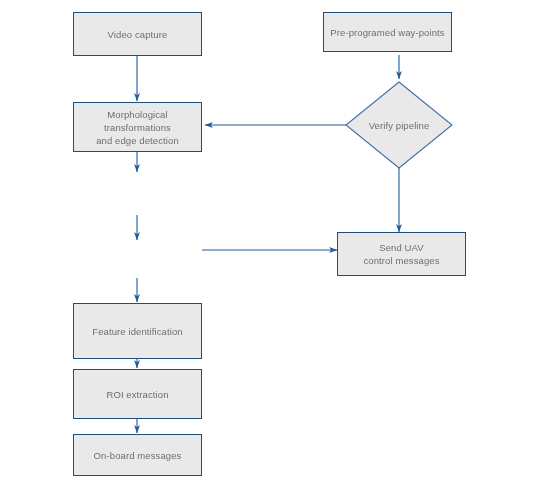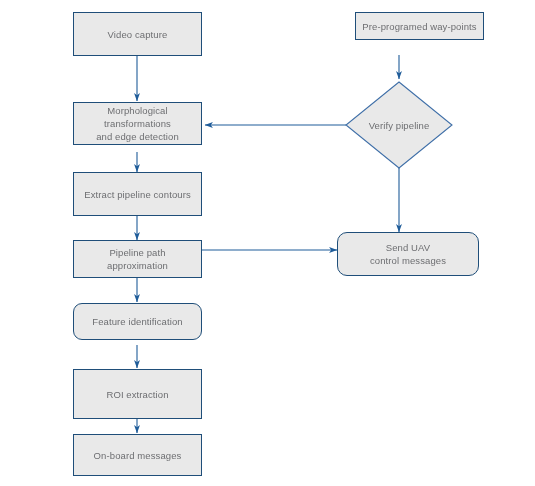--- a/index.html
+++ b/index.html
@@ -84,48 +84,42 @@
 
     <line x1="137" y1="345" x2="137" y2="368" stroke="#1f5c99" stroke-width="1.1" marker-end="url(#arrow)"></line>
 
     <line x1="137" y1="410" x2="137" y2="433" stroke="#1f5c99" stroke-width="1.1" marker-end="url(#arrow)"></line>
   </svg>
 
   <div class="node process" style="left:73px; top:12px; width:129px; height:44px;">
     <span class="label">Video capture</span>
   </div>
 
-  <div class="node process" style="left:355px; top:12px; width:129px; height:28px;">
+  <div class="node process" style="left:323px; top:12px; width:129px; height:40px;">
     <span class="label">Pre-programed way-points</span>
   </div>
 
-  <div class="node process" style="left:73px; top:102px; width:129px; height:43px;">
+  <div class="node process" style="left:73px; top:102px; width:129px; height:50px;">
     <span class="label">Morphological
 transformations
 and edge detection</span>
   </div>
 
   <div class="node decision" style="left:346px; top:82px; width:106px; height:86px;">
     <span class="label">Verify pipeline</span>
   </div>
 
-  <div class="node process" style="left:73px; top:172px; width:129px; height:44px;">
-    <span class="label">Extract pipeline contours</span>
-  </div>
 
-  <div class="node process" style="left:73px; top:240px; width:129px; height:38px;">
-    <span class="label">Pipeline path approximation</span>
-  </div>
 
-  <div class="node process" style="left:337px; top:232px; width:142px; height:44px;border-radius:10px;">
+  <div class="node process" style="left:337px; top:232px; width:129px; height:44px;">
     <span class="label">Send UAV
 control messages</span>
   </div>
 
-  <div class="node process" style="left:73px; top:303px; width:129px; height:37px;border-radius:9px;">
+  <div class="node process" style="left:73px; top:303px; width:129px; height:56px;">
     <span class="label">Feature identification</span>
   </div>
 
   <div class="node process" style="left:73px; top:369px; width:129px; height:50px;">
     <span class="label">ROI extraction</span>
   </div>
 
   <div class="node process" style="left:73px; top:434px; width:129px; height:42px;">
     <span class="label">On-board messages</span>
   </div>

